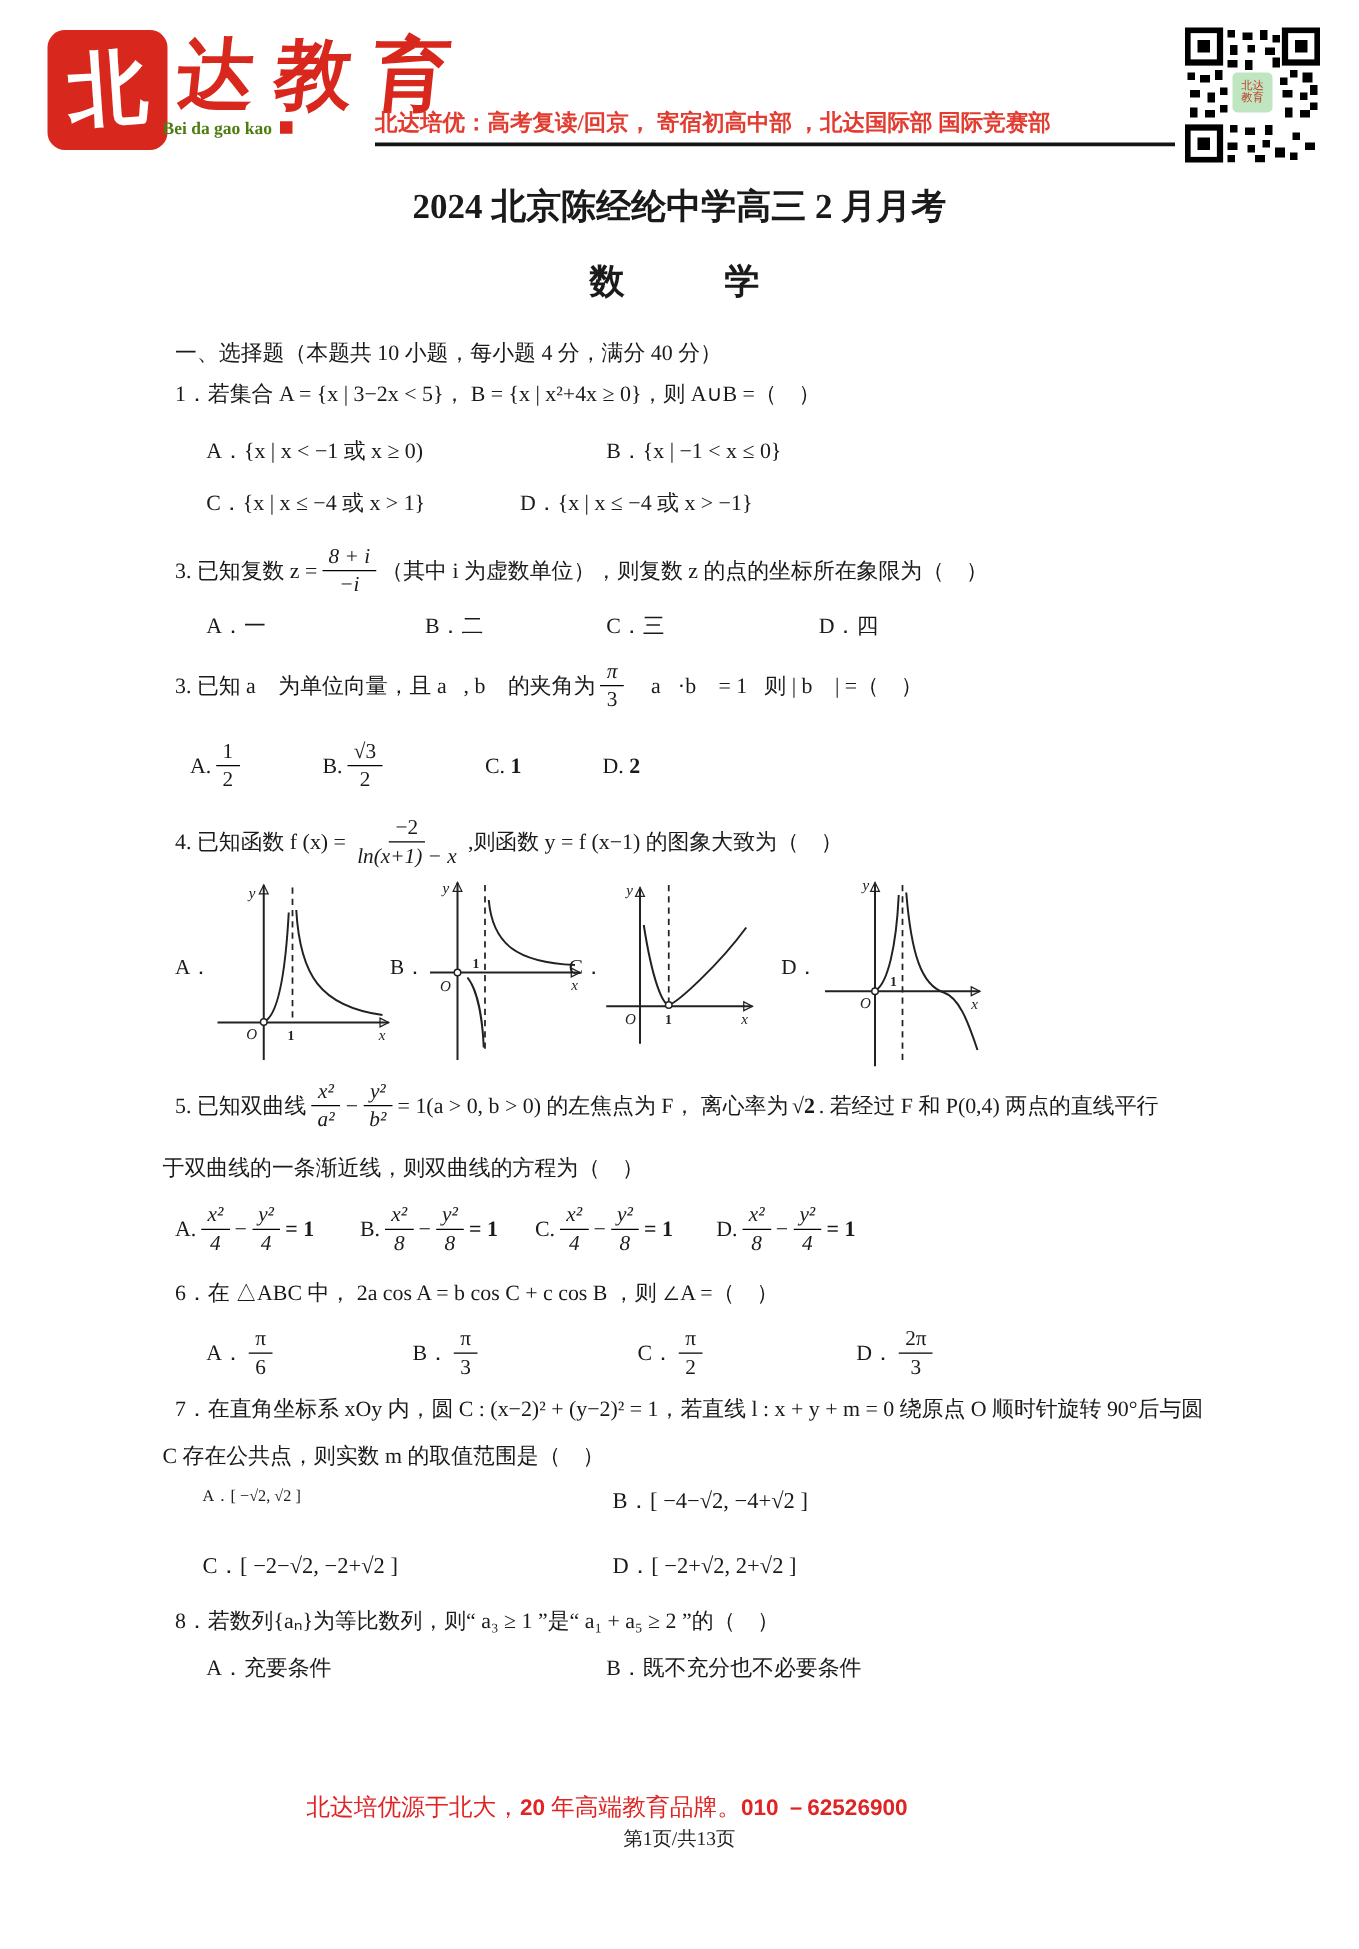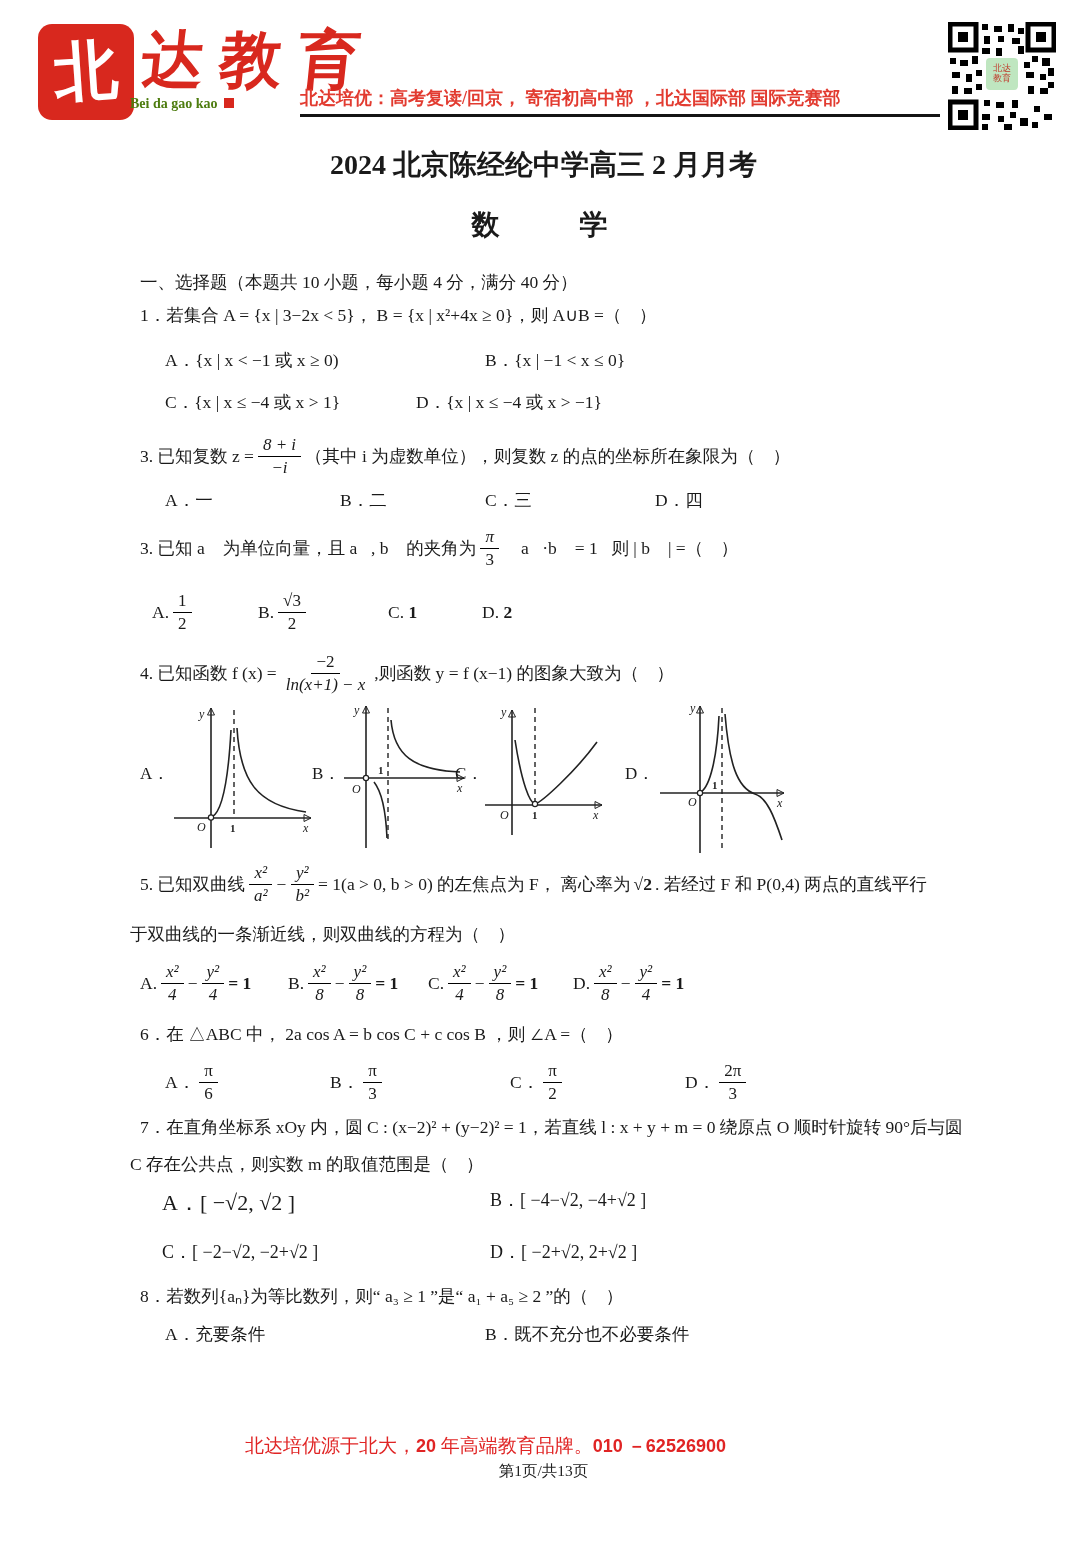--- a/index.html
+++ b/index.html
@@ -347,21 +347,21 @@
   <div class="abs optline" style="left:685px;top:1053px;height:58px;">
     <span>D．</span>
     <span class="frac">
         <span class="num">2π</span>
         <span class="den">3</span>
       </span>
   </div>
 
   <div class="abs stem" style="left:140px;top:1115px;">7．在直角坐标系 xOy 内，圆 C : (x−2)² + (y−2)² = 1，若直线 l : x + y + m = 0 绕原点 O 顺时针旋转 90°后与圆</div>
   <div class="abs stem" style="left:130px;top:1152px;">C 存在公共点，则实数 m 的取值范围是（　）</div>
-  <div class="abs opt" style="left:162px;top:1188px;font-size:22px;"><span>A．</span><span>[ −√2, √2 ]</span></div>
+  <div class="abs opt" style="left:162px;top:1188px;font-size:13px;"><span>A．</span><span>[ −√2, √2 ]</span></div>
   <div class="abs opt" style="left:490px;top:1188px;font-size:18px;"><span>B．</span><span>[ −4−√2, −4+√2 ]</span></div>
   <div class="abs opt" style="left:162px;top:1240px;font-size:18px;"><span>C．</span><span>[ −2−√2, −2+√2 ]</span></div>
   <div class="abs opt" style="left:490px;top:1240px;font-size:18px;"><span>D．</span><span>[ −2+√2, 2+√2 ]</span></div>
 
   <div class="abs stem" style="left:140px;top:1283px;">8．若数列{aₙ}为等比数列，则“ a₃ ≥ 1 ”是“ a₁ + a₅ ≥ 2 ”的（　）</div>
   <div class="abs opt" style="left:165px;top:1322px;">A．充要条件</div>
   <div class="abs opt" style="left:485px;top:1322px;">B．既不充分也不必要条件</div>
 
   <div class="abs footer-red">
     <span>北达培优源于北大，</span><b>20</b><span> 年高端教育品牌。</span><b>010  －62526900</b>

